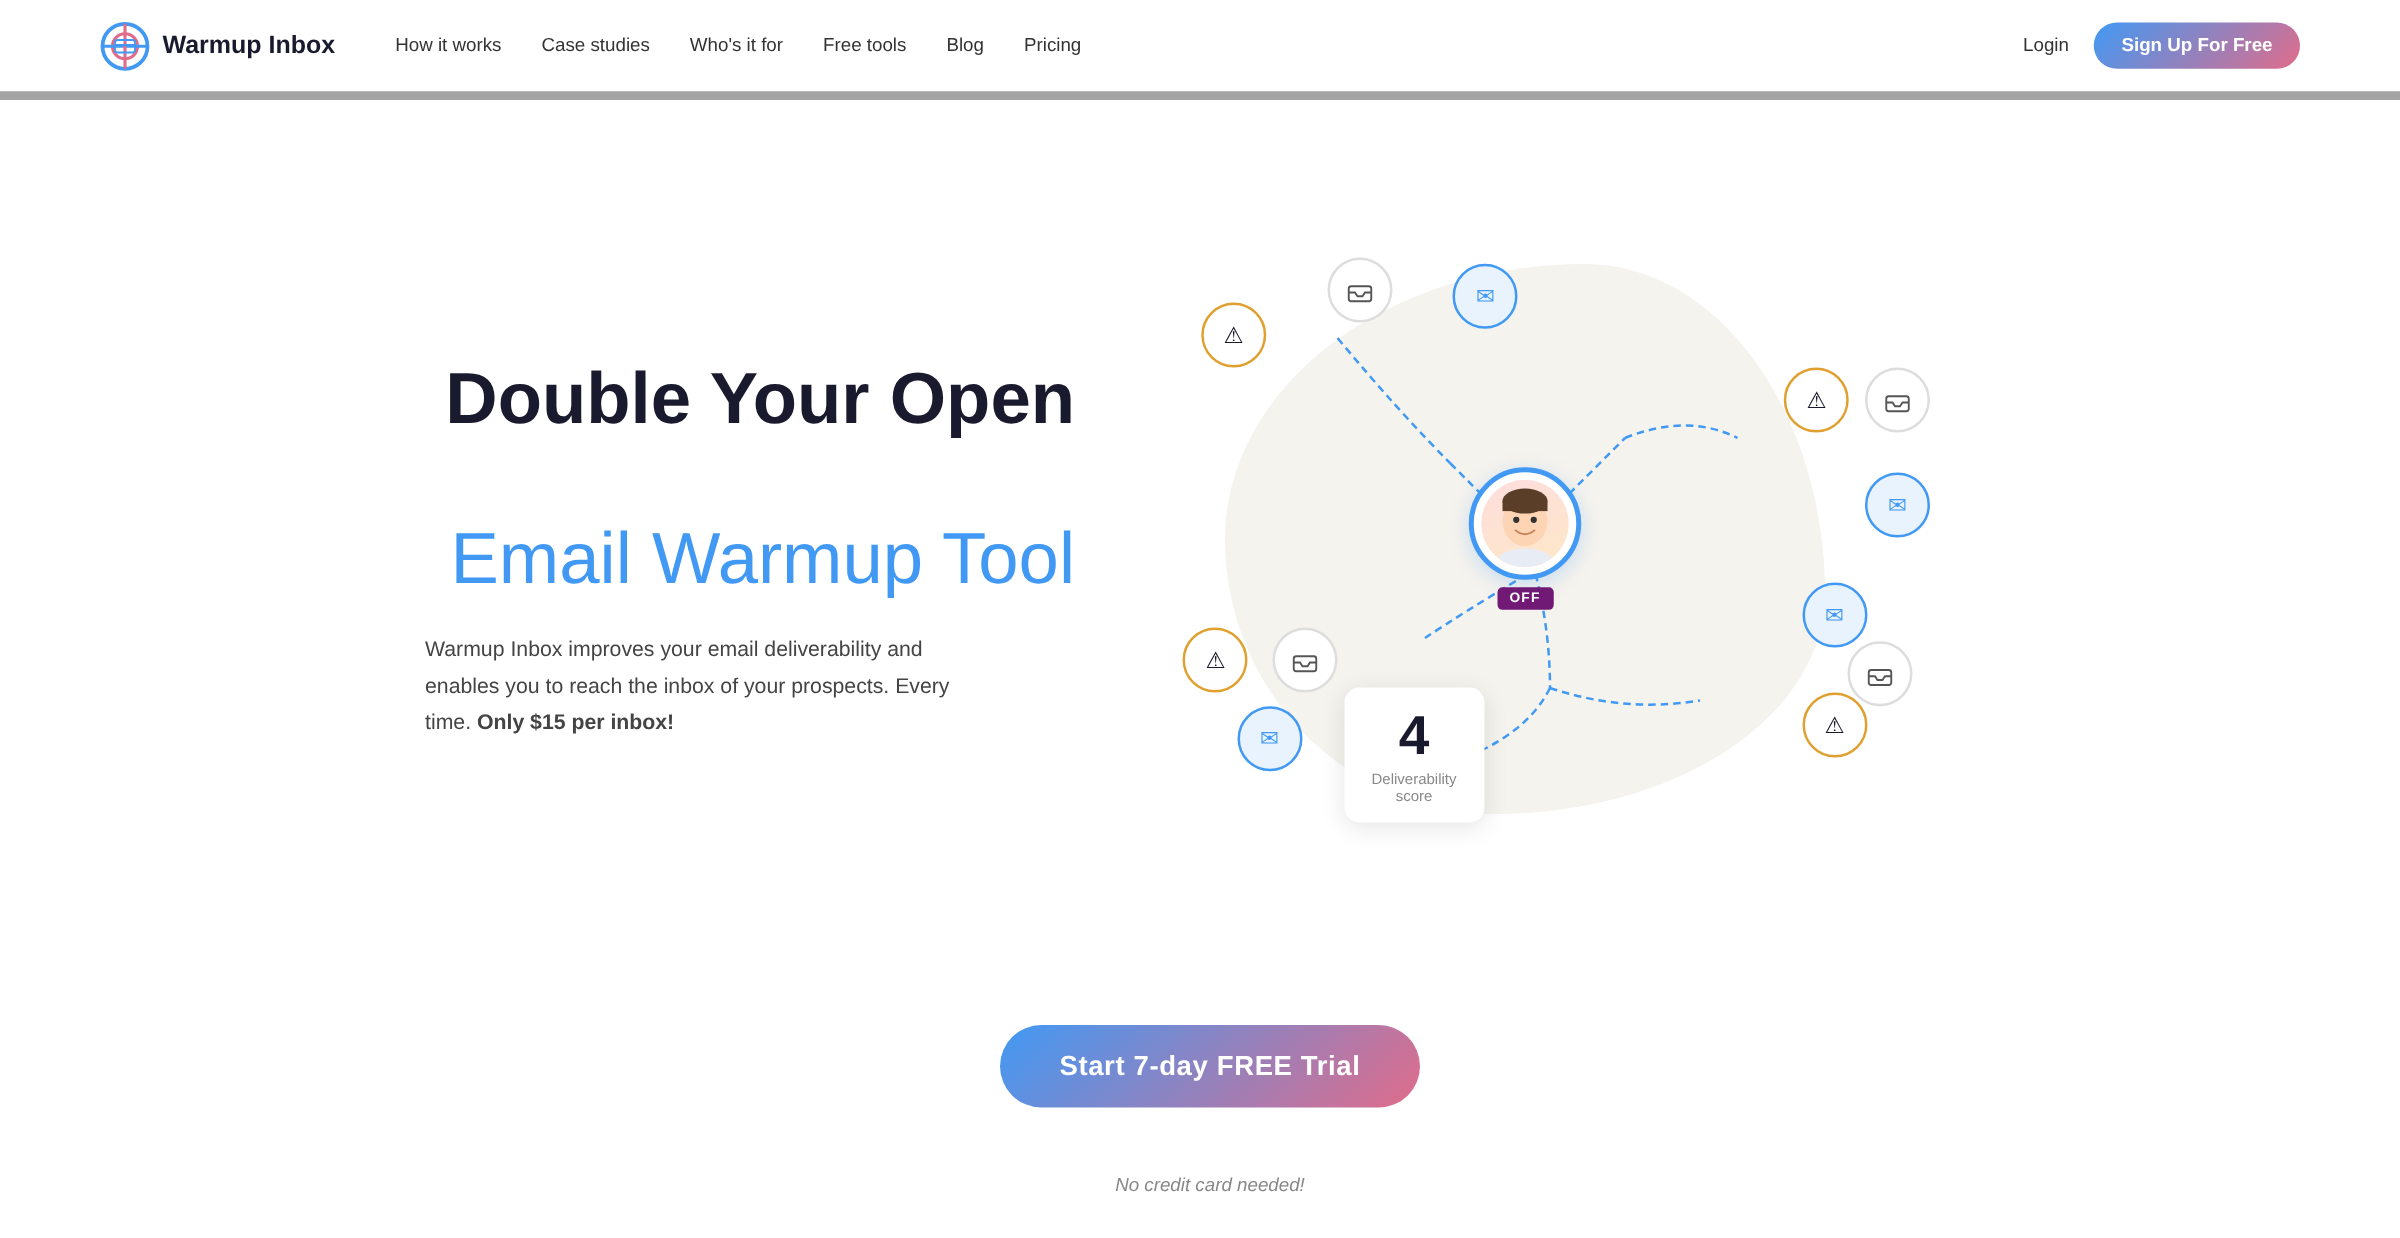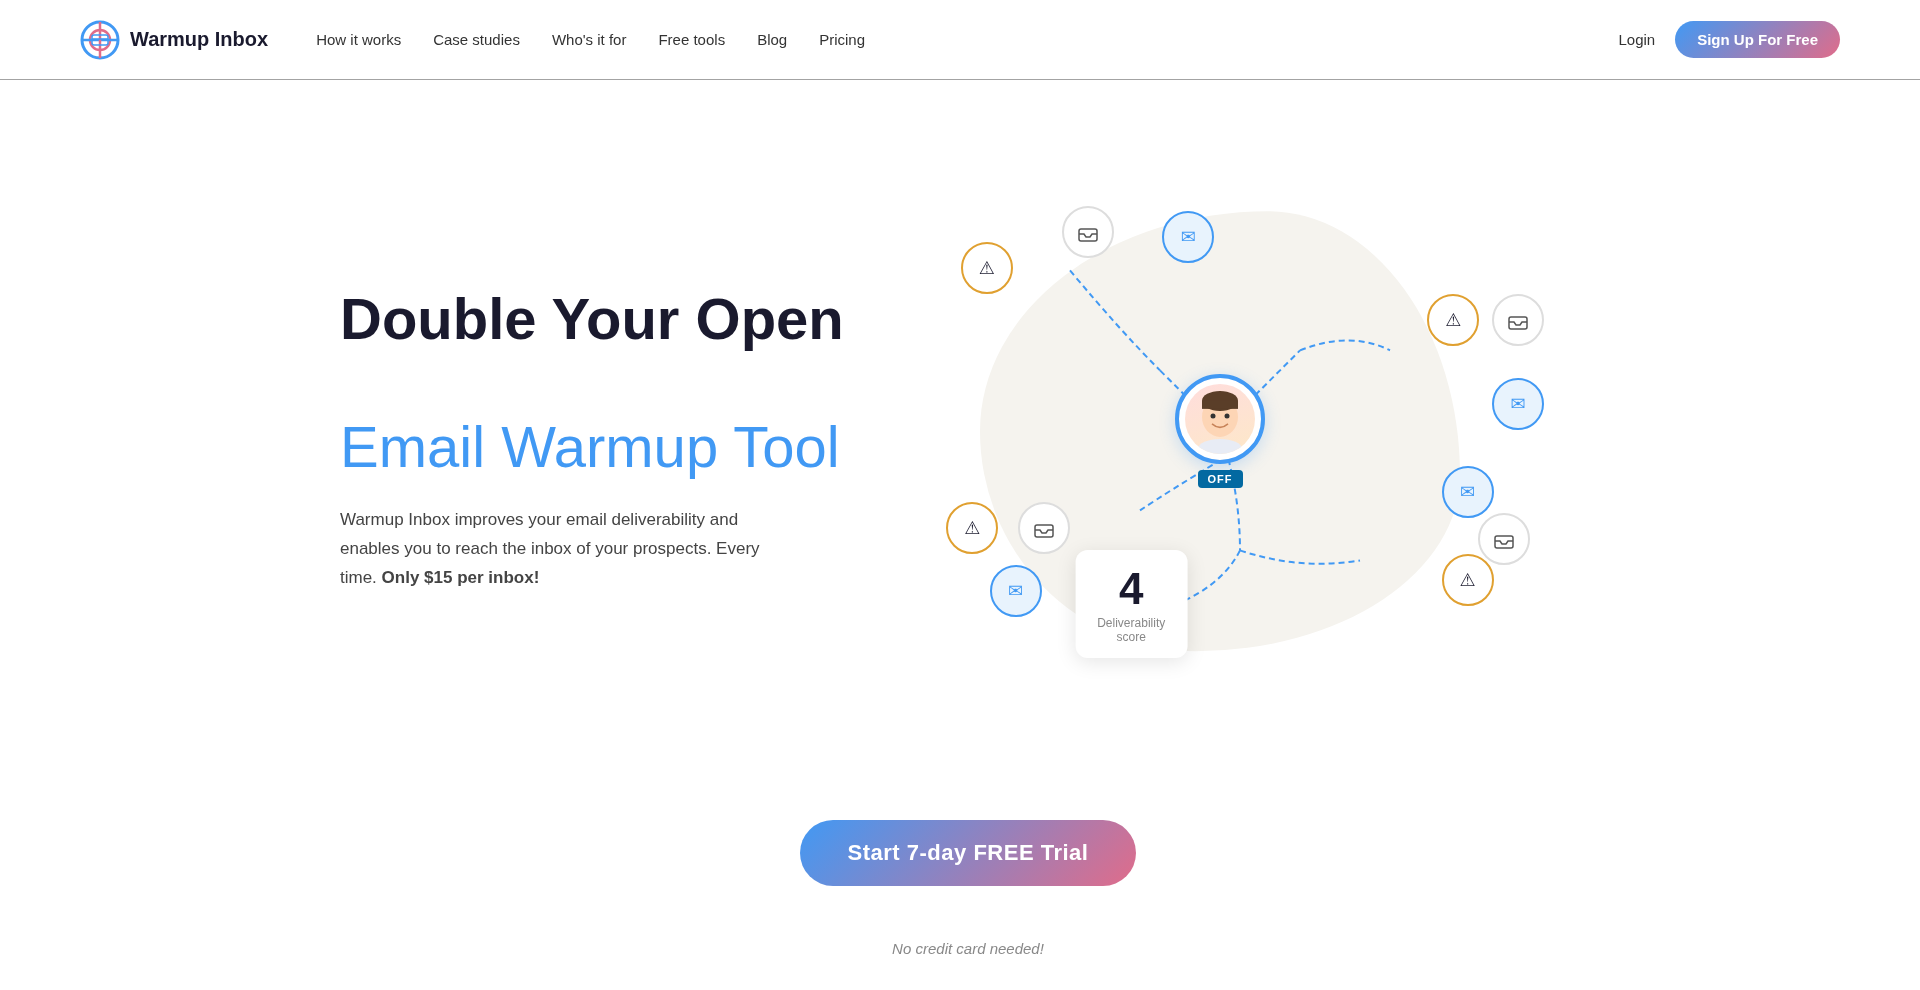--- a/index.html
+++ b/index.html
@@ -4,21 +4,21 @@
   <style>
     * { margin: 0; padding: 0; box-sizing: border-box; }
     body { font-family: -apple-system, BlinkMacSystemFont, 'Segoe UI', sans-serif; background: #fff; color: #1a1a2e; overflow-x: hidden; }
 
     
     nav {
       display: flex;
       align-items: center;
       padding: 16px 80px;
       height: 80px;
-      border-bottom: 1px solid #a3a3a3;
+      border-bottom: 7px solid #a3a3a3;
       position: sticky; top: 0; background: #fff; z-index: 100;
     }
     .nav-logo {
       display: flex; align-items: center; gap: 10px;
       text-decoration: none; margin-right: 48px;
     }
     .nav-logo-icon {
       width: 40px; height: 40px;
     }
     .nav-logo-text {
@@ -62,20 +62,21 @@
     .hero-content {
       flex: 0 0 520px;
       z-index: 2;
     }
     .hero-title {
       font-size: 58px;
       font-weight: 800;
       line-height: 1.1;
       color: #1a1a2e;
       margin-bottom: 8px;
+      text-align: right;
     }
     .hero-title-blue {
       color: #4199f4;
       font-size: 58px;
       font-weight: 400;
     }
     .hero-desc {
       font-size: 17px;
       color: #444;
       line-height: 1.7;
@@ -155,21 +156,21 @@
       box-shadow: 0 4px 16px rgba(65,153,244,0.25);
     }
     .avatar-face {
       width: 70px; height: 70px;
       border-radius: 50%;
       background: linear-gradient(160deg, #fdd, #fde8c8);
       display: flex; align-items: flex-end; justify-content: center;
       overflow: hidden;
     }
     .avatar-off-badge {
-      background: #0369a1;
+      background: #701a75;
       color: #fff;
       font-size: 11px;
       font-weight: 800;
       letter-spacing: 1px;
       padding: 3px 10px;
       border-radius: 4px;
       margin-top: 6px;
     }
 
     

